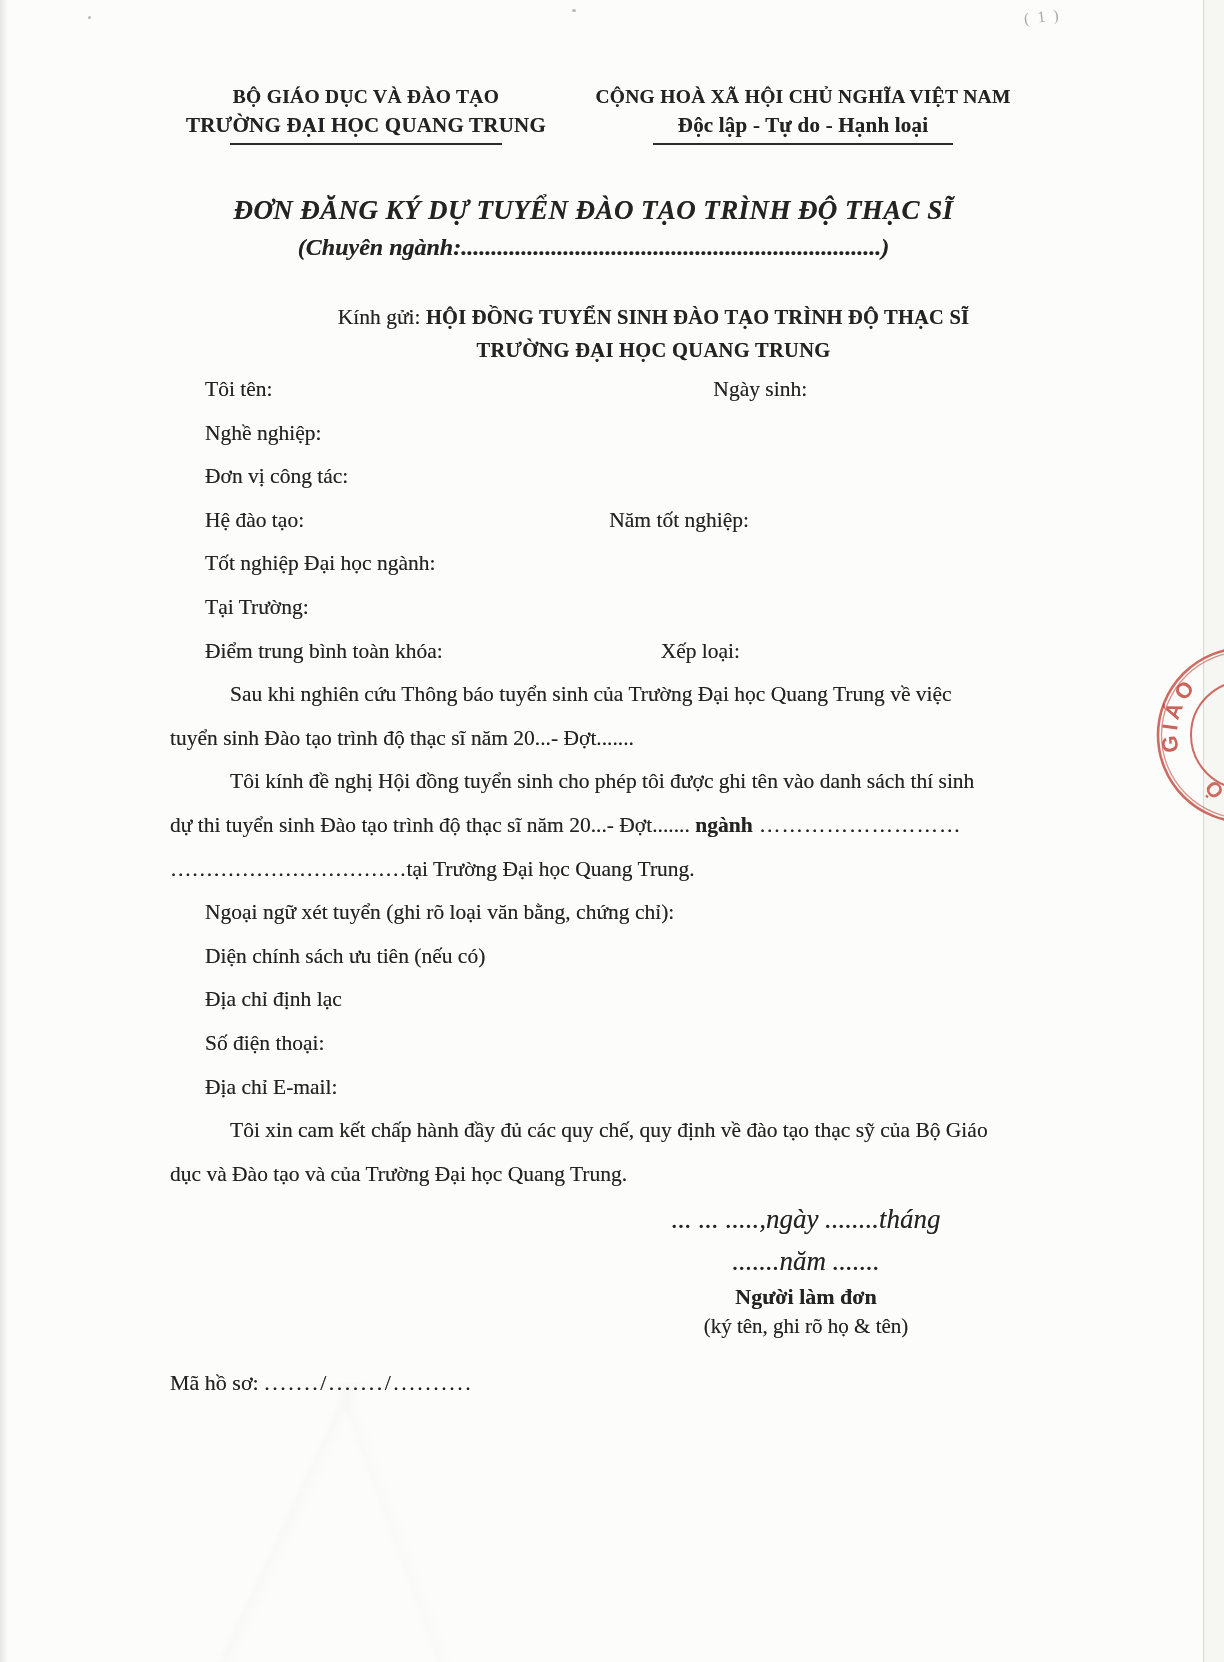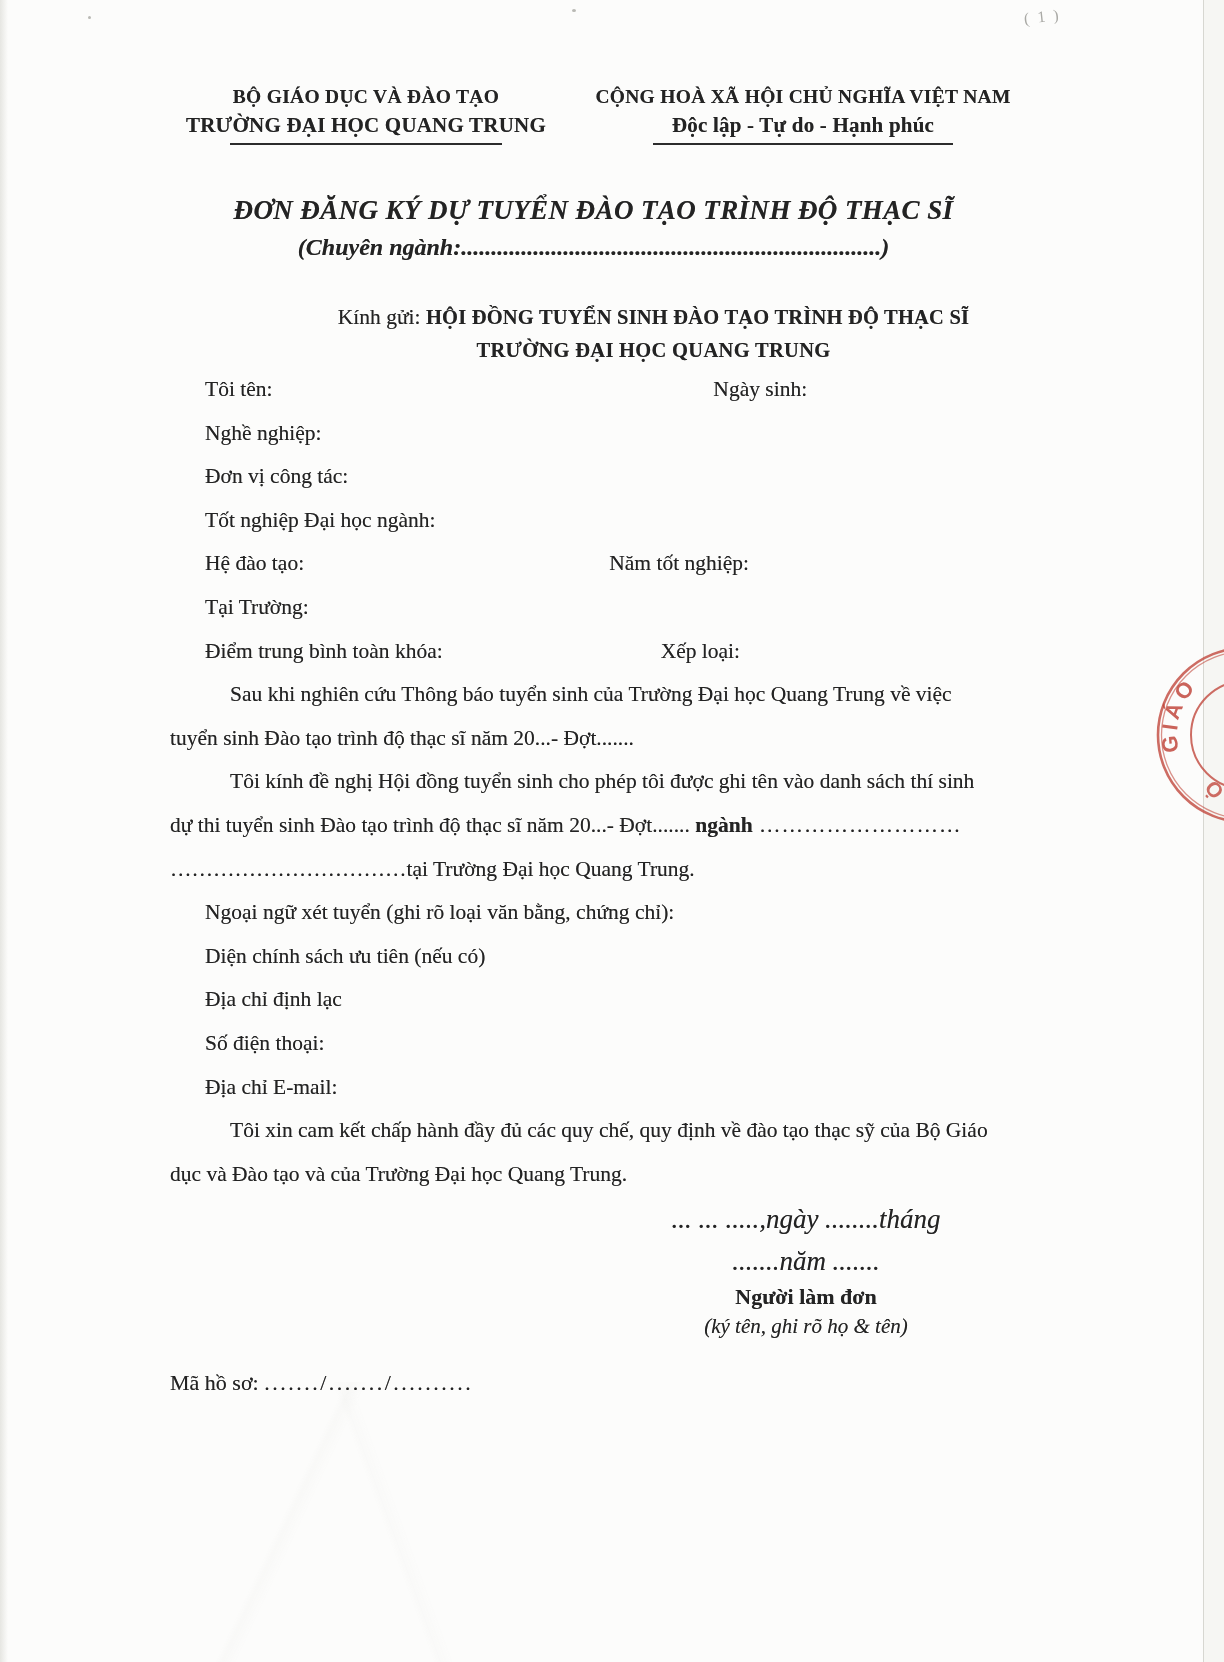--- a/index.html
+++ b/index.html
@@ -49,21 +49,21 @@
     background-image:radial-gradient(circle at 2px 2px,#3b3b3b 1.15px,rgba(0,0,0,0) 1.45px);
     background-size:6.4px 4px;background-repeat:repeat-x;
     background-position:left bottom 10px;}
   .lead.sp{background-size:11px 4px;}
   .indent{padding-left:60px;}
   .dots-sp{letter-spacing:1px;}
   
   .sig{margin-left:452px;width:368px;text-align:center;margin-top:2px;}
   .sig .date{font-style:italic;font-size:27px;line-height:42px;}
   .sig .role{font-weight:bold;font-size:22px;line-height:29px;}
-  .sig .note{font-style:italic;font-size:21px;line-height:30px;}
+  .sig .note{font-size:21px;line-height:30px;}
   
   .foot{margin-top:22px;font-size:22px;line-height:40px;}
   .foot .val{letter-spacing:2.5px;}
   
   .stamp-svg{position:absolute;left:1092px;top:606px;}
   .stamp-o{position:absolute;left:1206px;top:778px;color:#c2493e;opacity:.8;
     font-family:"Liberation Sans",sans-serif;font-weight:bold;font-size:21px;
     transform:rotate(48deg);}
 </style>
 </head>
@@ -80,21 +80,21 @@
 <div class="content txt">
 
   <div class="header">
     <div class="h-left">
       <div class="h1">BỘ GIÁO DỤC VÀ ĐÀO TẠO</div>
       <div class="h2">TRƯỜNG ĐẠI HỌC QUANG TRUNG</div>
       <div class="rule" style="width:272px"></div>
     </div>
     <div class="h-right">
       <div class="h1">CỘNG HOÀ XÃ HỘI CHỦ NGHĨA VIỆT NAM</div>
-      <div class="h2">Độc lập - Tự do - Hạnh phúc</div>
+      <div class="h2">Độc lập - Tự do - Hạnh loại</div>
       <div class="rule" style="width:300px"></div>
     </div>
   </div>
 
   <div class="title">
     <div class="t1">ĐƠN ĐĂNG KÝ DỰ TUYỂN ĐÀO TẠO TRÌNH ĐỘ THẠC SĨ</div>
     <div class="t2">(Chuyên ngành:......................................................................)</div>
   </div>
 
   <div class="salut">
@@ -111,28 +111,28 @@
     </div>
     <div class="frow">
       <span class="lbl">Nghề nghiệp:</span>
       <span class="lead"></span>
     </div>
     <div class="frow">
       <span class="lbl">Đơn vị công tác:</span>
       <span class="lead"></span>
     </div>
     <div class="frow">
-      <span class="lbl">Tốt nghiệp Đại học ngành:</span>
-      <span class="lead" style="margin-left:12px"></span>
-    </div>
-    <div class="frow">
       <span class="lbl">Hệ đào tạo:</span>
       <span class="lead" style="flex-grow:1.12;margin-left:10px"></span>
       <span class="lbl2">Năm tốt nghiệp:</span>
       <span class="lead sp" style="flex-grow:1"></span>
+    </div>
+    <div class="frow">
+      <span class="lbl">Tốt nghiệp Đại học ngành:</span>
+      <span class="lead" style="margin-left:12px"></span>
     </div>
     <div class="frow">
       <span class="lbl">Tại Trường:</span>
       <span class="lead"></span>
     </div>
     <div class="frow">
       <span class="lbl">Điểm trung bình toàn khóa:</span>
       <span class="lead" style="flex-grow:0.78"></span>
       <span class="lbl2">Xếp loại:</span>
       <span class="lead sp" style="flex-grow:1"></span>

